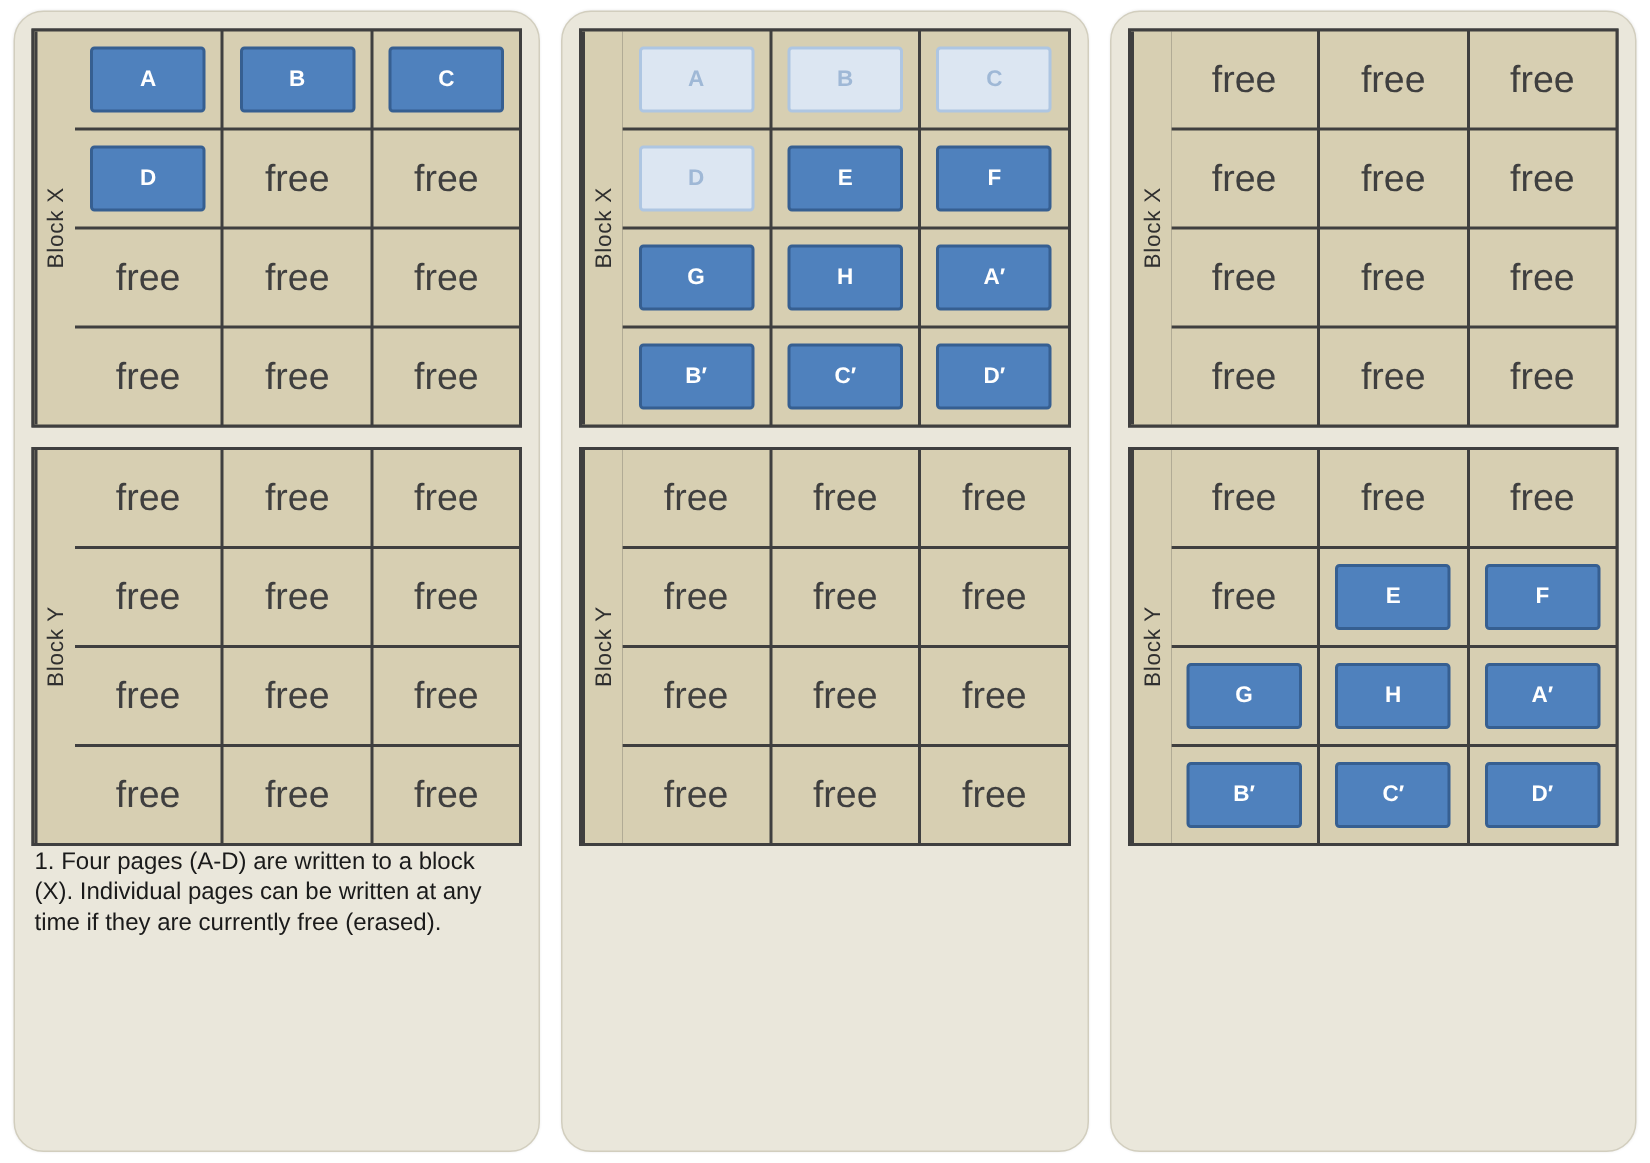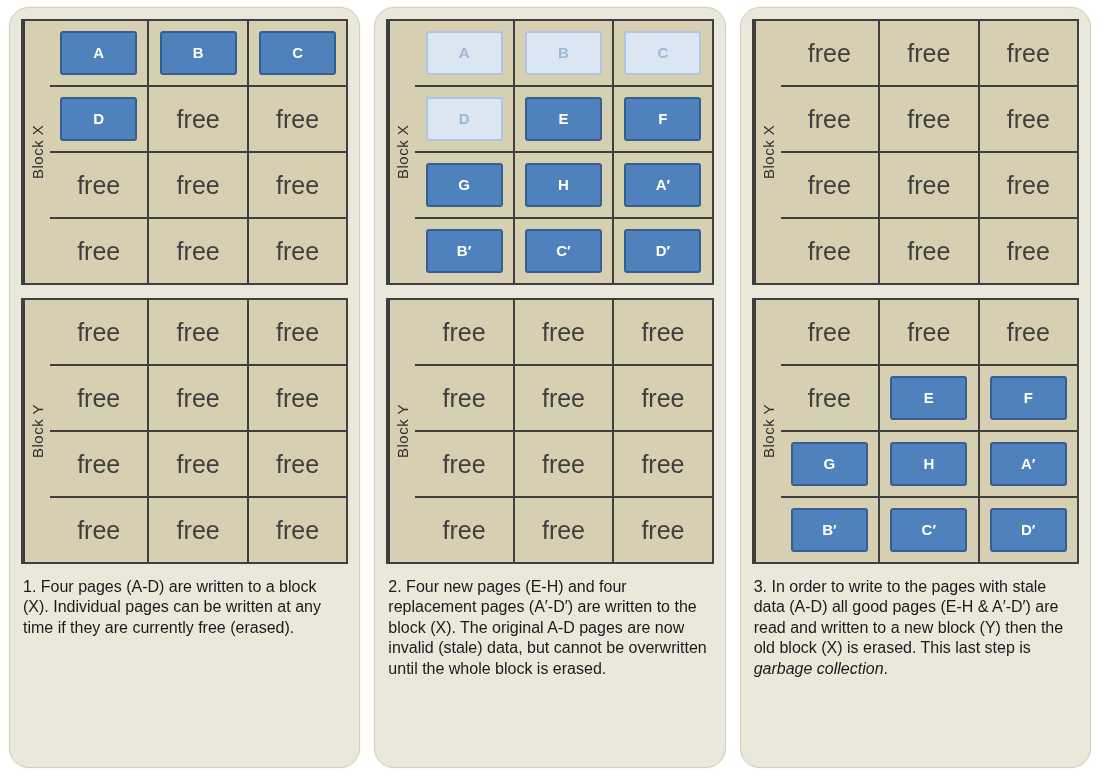--- a/index.html
+++ b/index.html
@@ -83,21 +83,21 @@
     color:var(--used-text);
     font-weight:bold;
   }
   .cell[data-state="stale"] .chip{
     background:var(--stale-bg);
     border:2px solid var(--stale-border);
     color:var(--stale-text);
     font-weight:bold;
   }
   .caption{
-    margin:13px 2px 0 2px;
+    margin:1px 2px 0 2px;
     font-size:16px;
     line-height:1.28;
     color:var(--caption-text);
   }
   .caption em{font-style:italic;}
 </style>
 </head>
 <body>
 
 <div class="row">
@@ -264,21 +264,20 @@
             <span class="chip">free</span>
           </div>
           <div class="cell" data-state="free">
             <span class="chip">free</span>
           </div>
           <div class="cell" data-state="free">
             <span class="chip">free</span>
           </div>
         </div>
     </div>
-    <p class="caption"><span>2. Four new pages (E-H) and four replacement pages (A′-D′) are written to the block (X). The original A-D pages are now invalid (stale) data, but cannot be overwritten until the whole block is erased.</span><em></em><span></span></p>
   </div>
 
   <div class="panel">
     <div class="block">
       <div class="block-label">Block X</div>
       <div class="grid">
           <div class="cell" data-state="free">
             <span class="chip">free</span>
           </div>
           <div class="cell" data-state="free">
@@ -350,16 +349,15 @@
             <span class="chip">B′</span>
           </div>
           <div class="cell" data-state="used">
             <span class="chip">C′</span>
           </div>
           <div class="cell" data-state="used">
             <span class="chip">D′</span>
           </div>
         </div>
     </div>
-    <p class="caption"><span>3. In order to write to the pages with stale data (A-D) all good pages (E-H &amp; A′-D′) are read and written to a new block (Y) then the old block (X) is erased. This last step is </span><em>garbage collection</em><span>.</span></p>
   </div>
 
 </div>
 
 </body></html>

